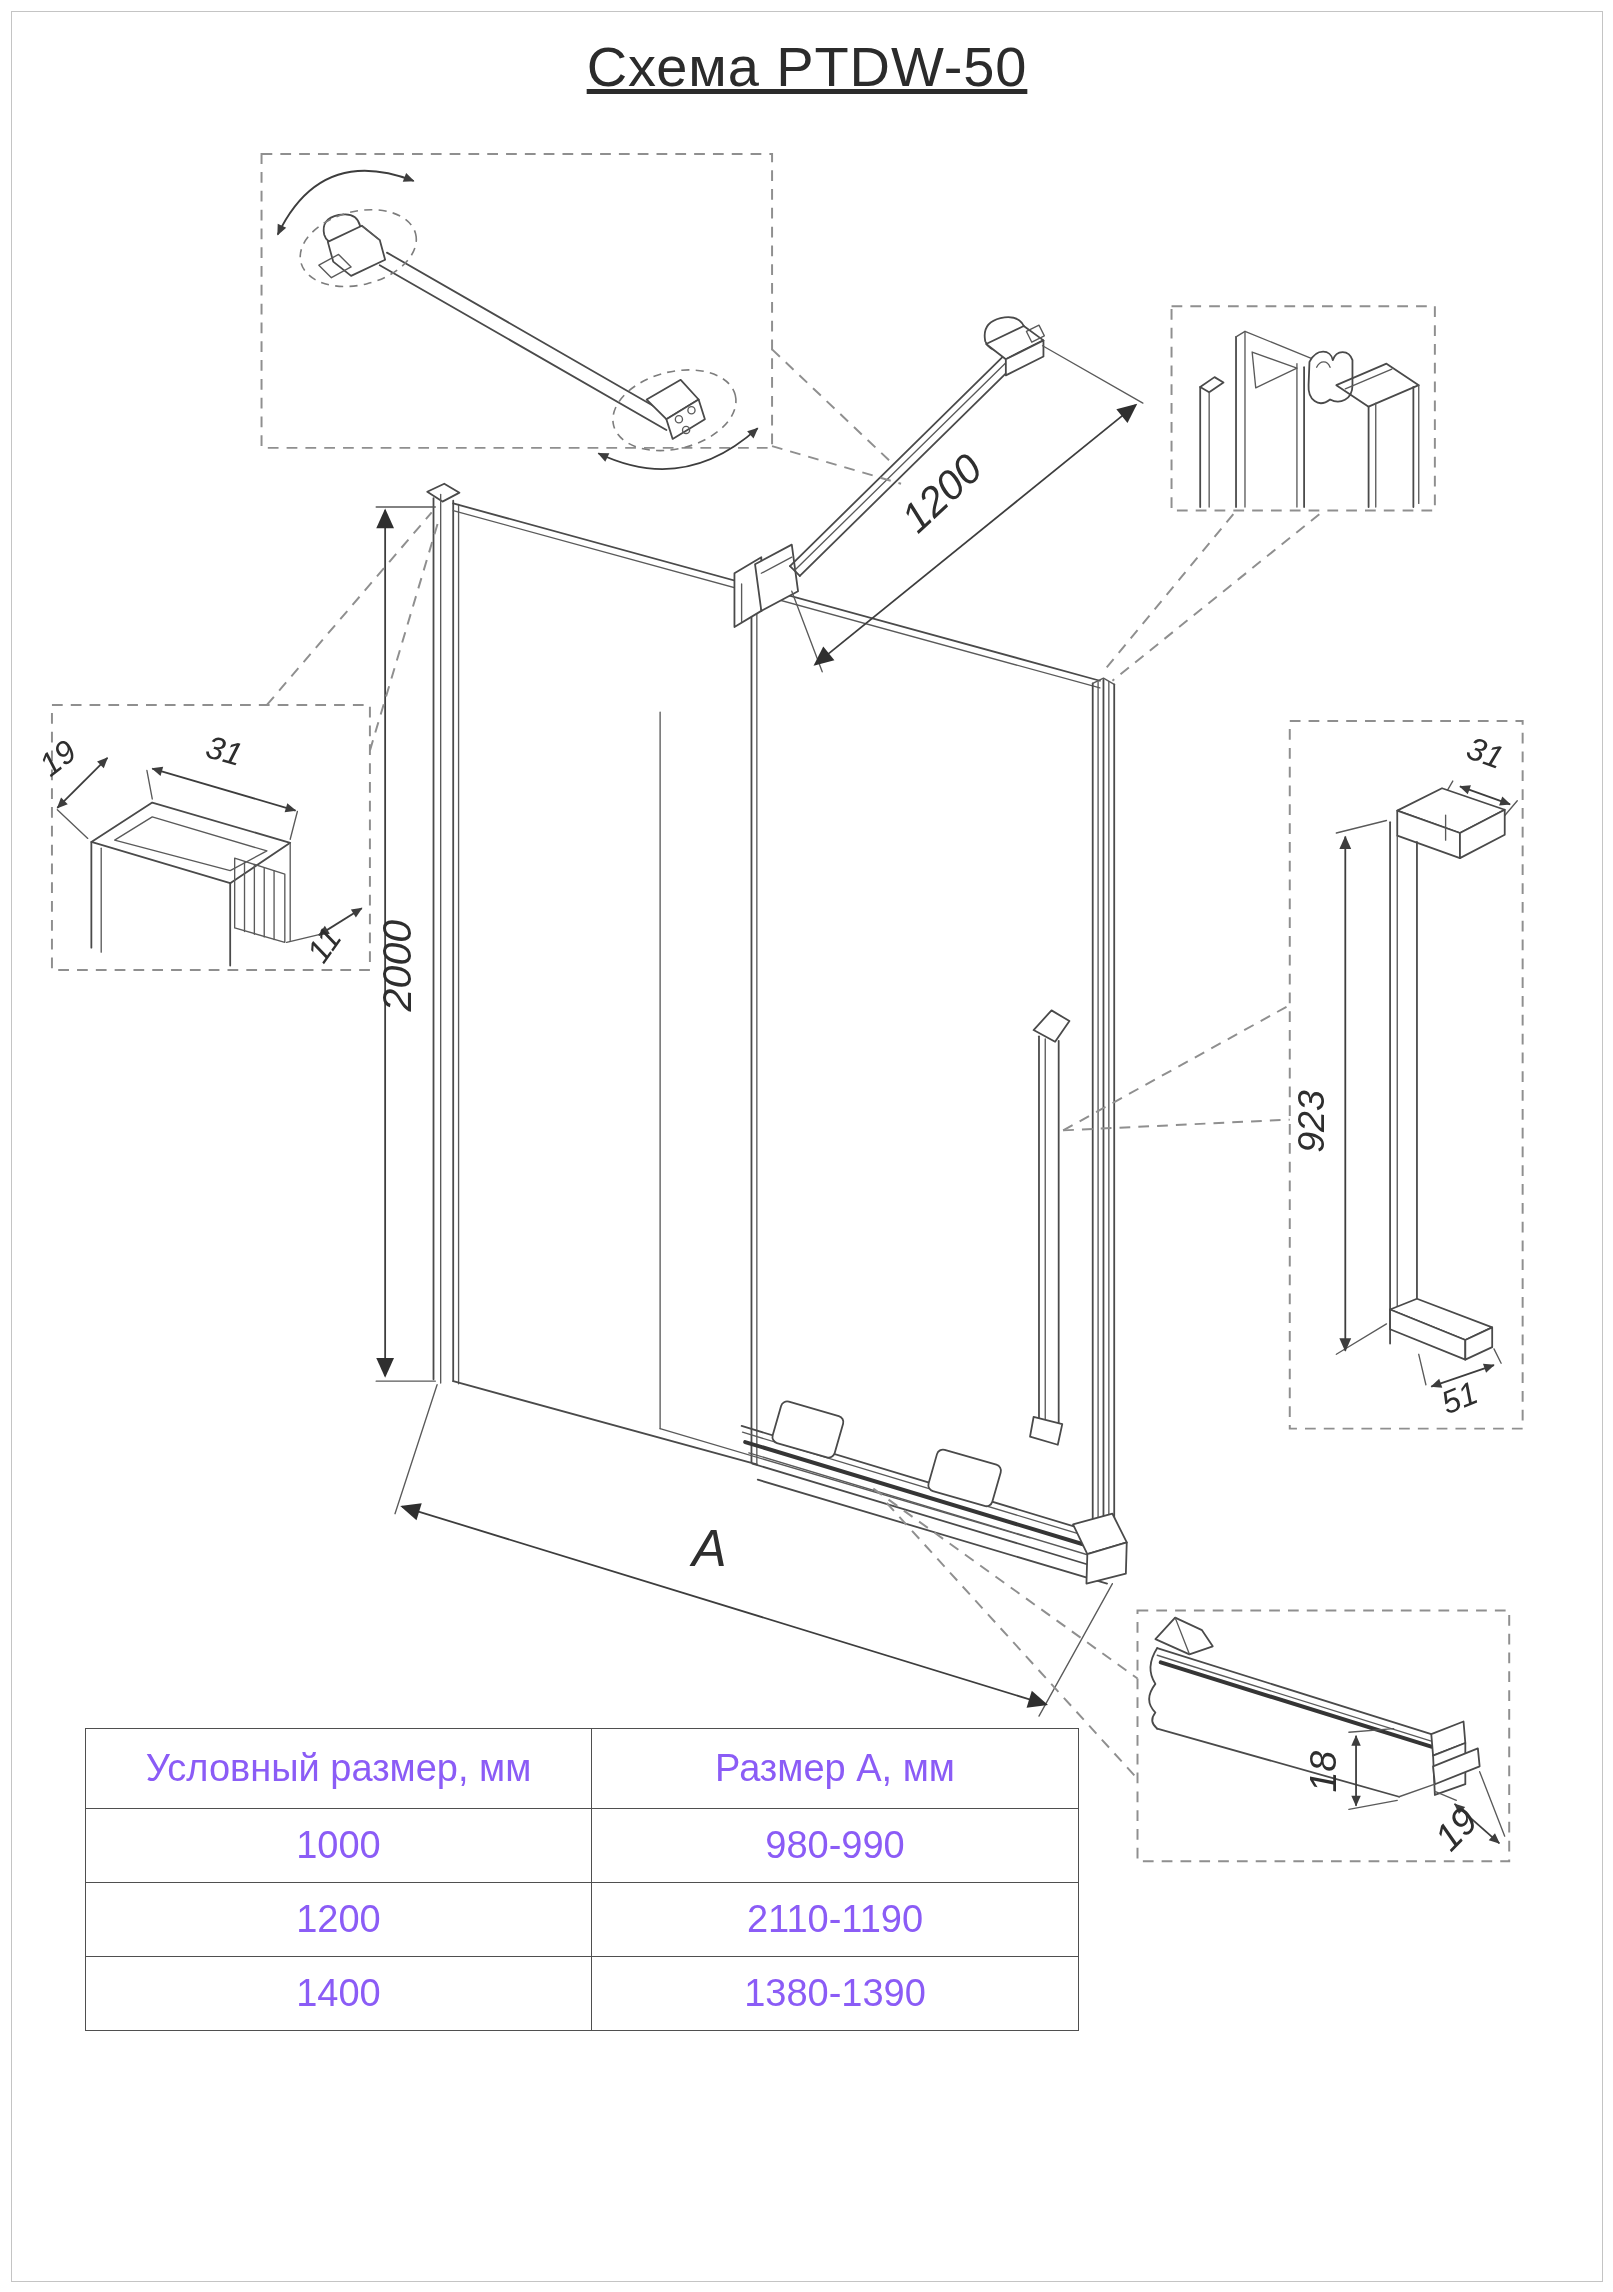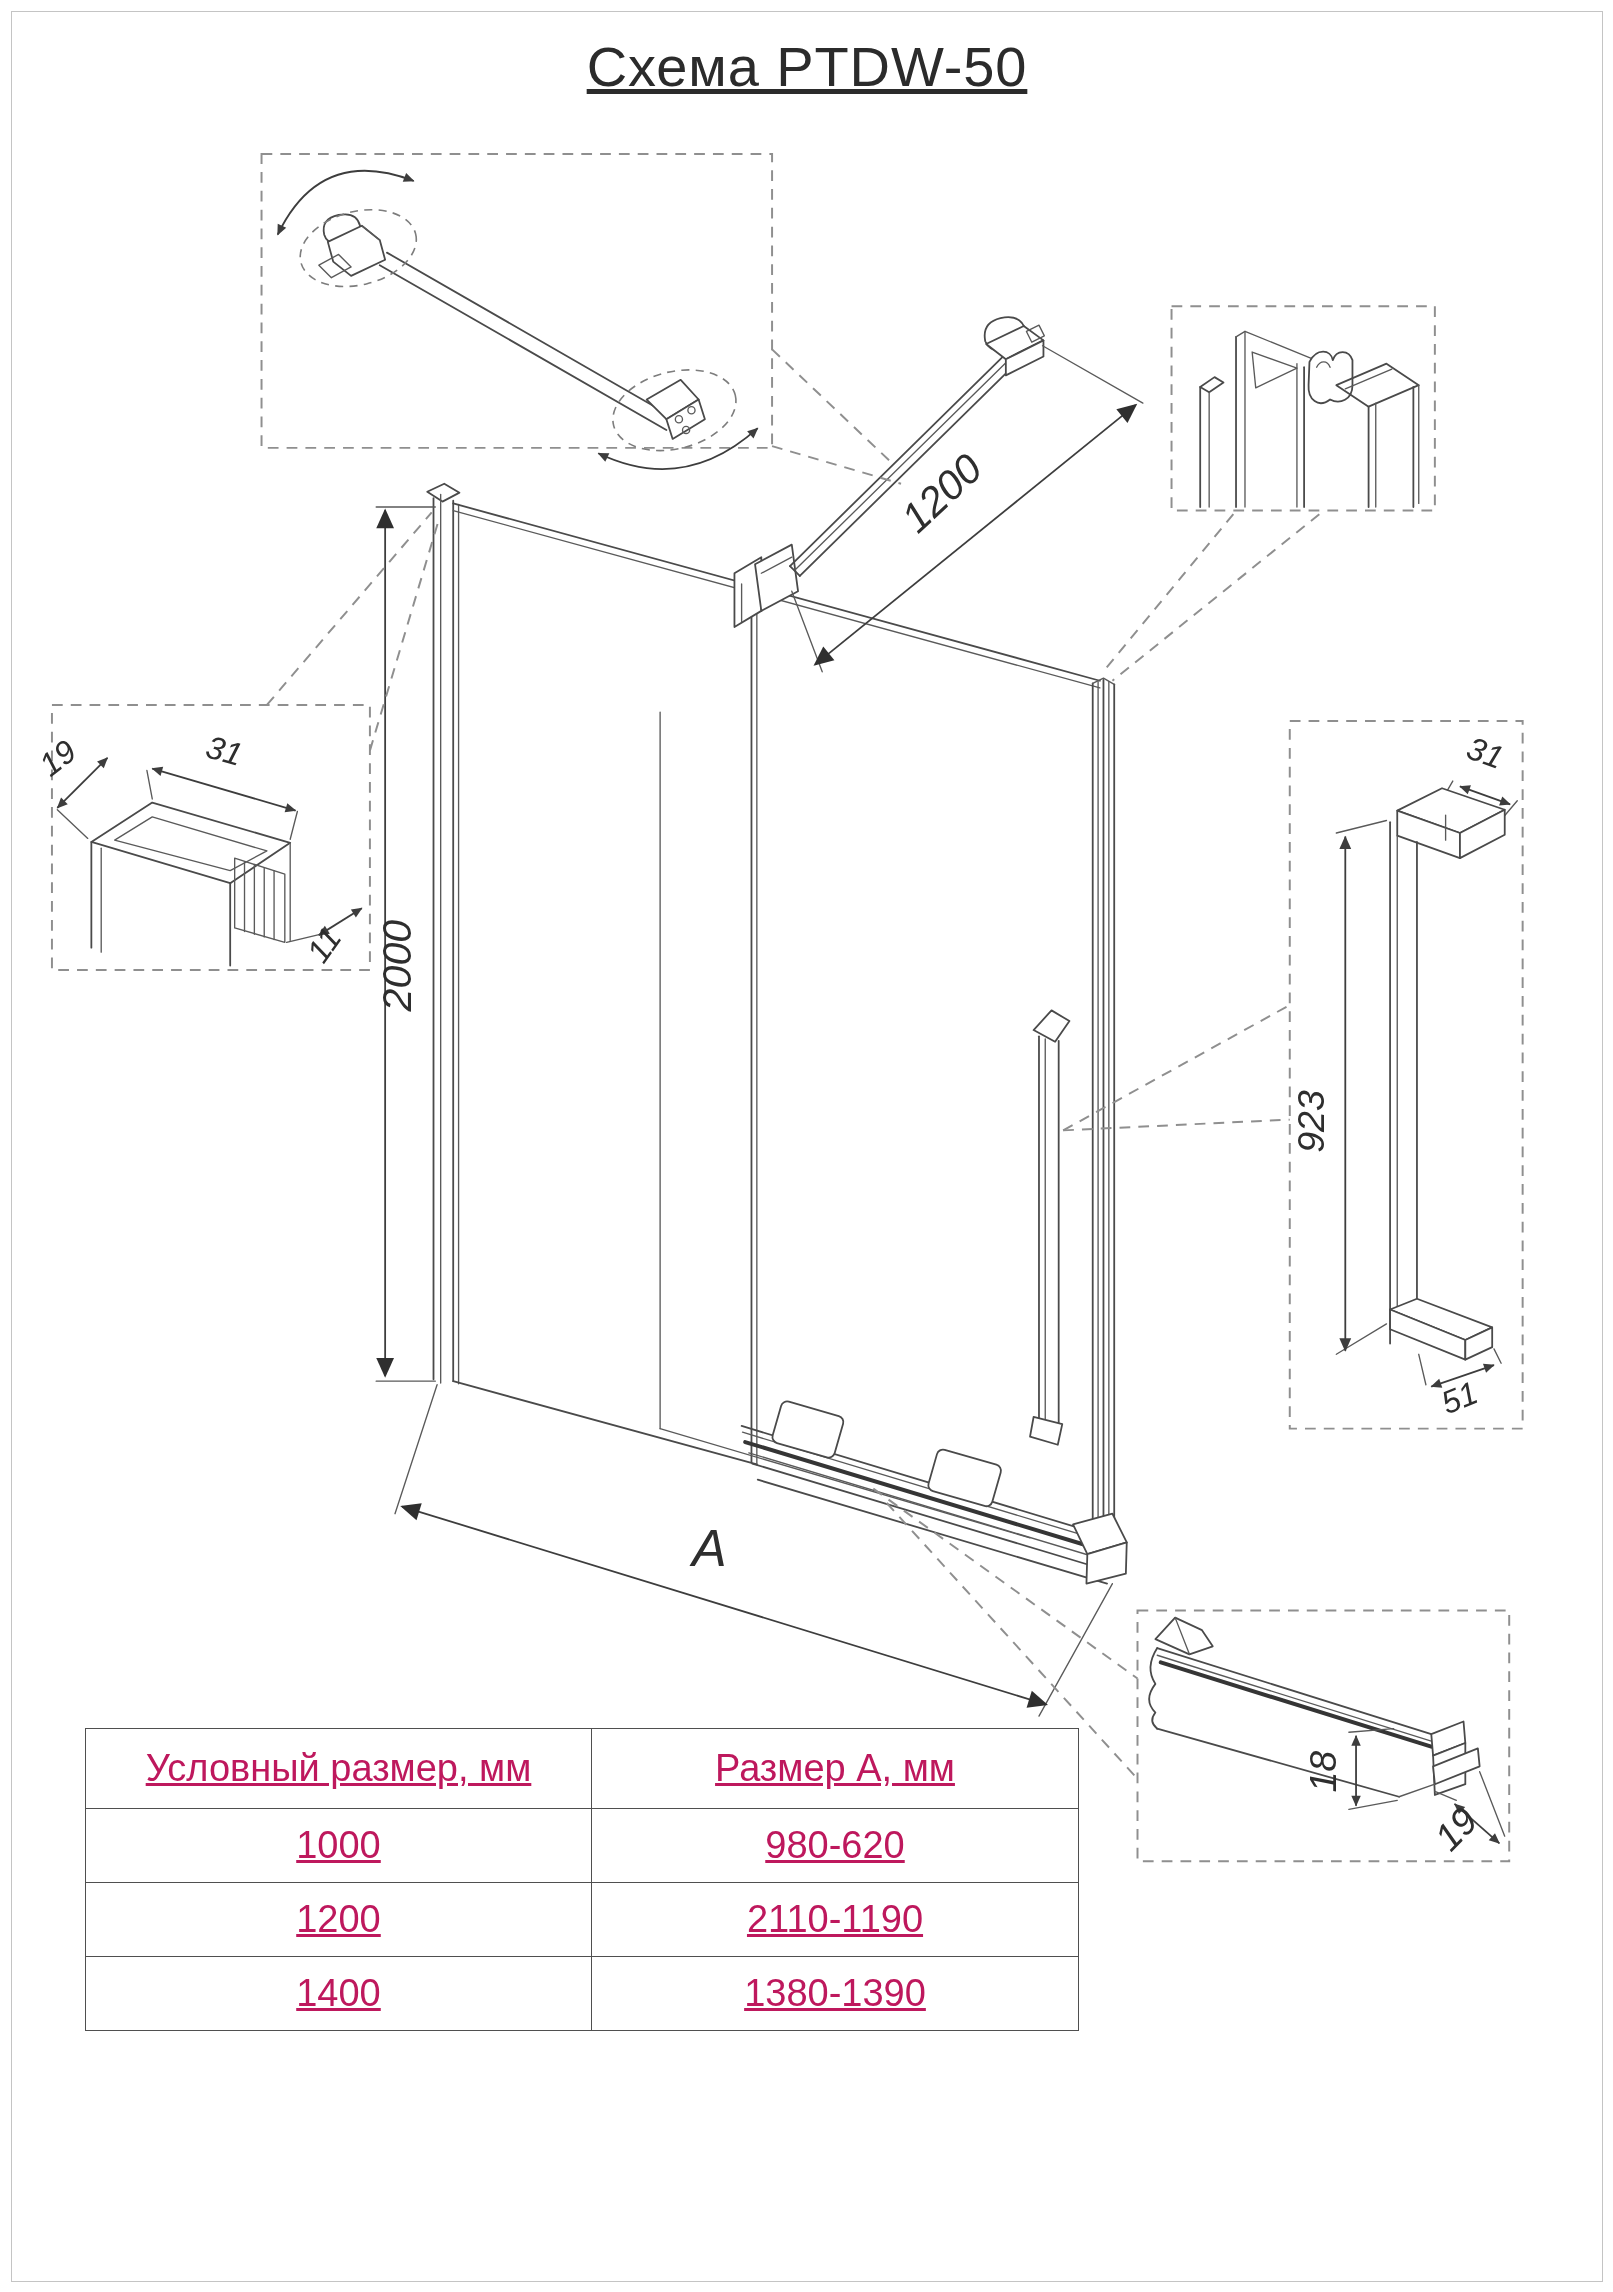--- a/index.html
+++ b/index.html
@@ -28,21 +28,21 @@
   .dimtxt-md { font:italic 42px "Liberation Sans", sans-serif; fill:#2e2e2e; }
   .dimtxt-A  { font:italic 58px "Liberation Sans", sans-serif; fill:#2e2e2e; }
 
   
   .size-table {
     position:absolute; left:85px; top:1728px; width:994px;
     border-collapse:collapse; table-layout:fixed;
   }
   .size-table th, .size-table td {
     border:1.8px solid #4f4f4f; text-align:center; vertical-align:middle;
-    font-size:38px; font-weight:400; color:#be185d; background:#fff;text-decoration:underline;
+    font-size:38px; font-weight:400; color:#8b5cf6; background:#fff;
   }
   .size-table th { height:77px; }
   .size-table td { height:71px;margin-top:16px; }
   .col-a { width:503px; }
 </style>
 </head>
 <body>
 
 <div class="page">
   <div class="page-border"></div>
@@ -305,21 +305,21 @@
   <table class="size-table">
     <thead>
       <tr>
         <th class="col-a">Условный размер, мм</th>
         <th>Размер А, мм</th>
       </tr>
     </thead>
     <tbody>
       <tr>
         <td>1000</td>
-        <td>980-620</td>
+        <td>980-990</td>
       </tr>
       <tr>
         <td>1200</td>
         <td>2110-1190</td>
       </tr>
       <tr>
         <td>1400</td>
         <td>1380-1390</td>
       </tr>
     </tbody>

